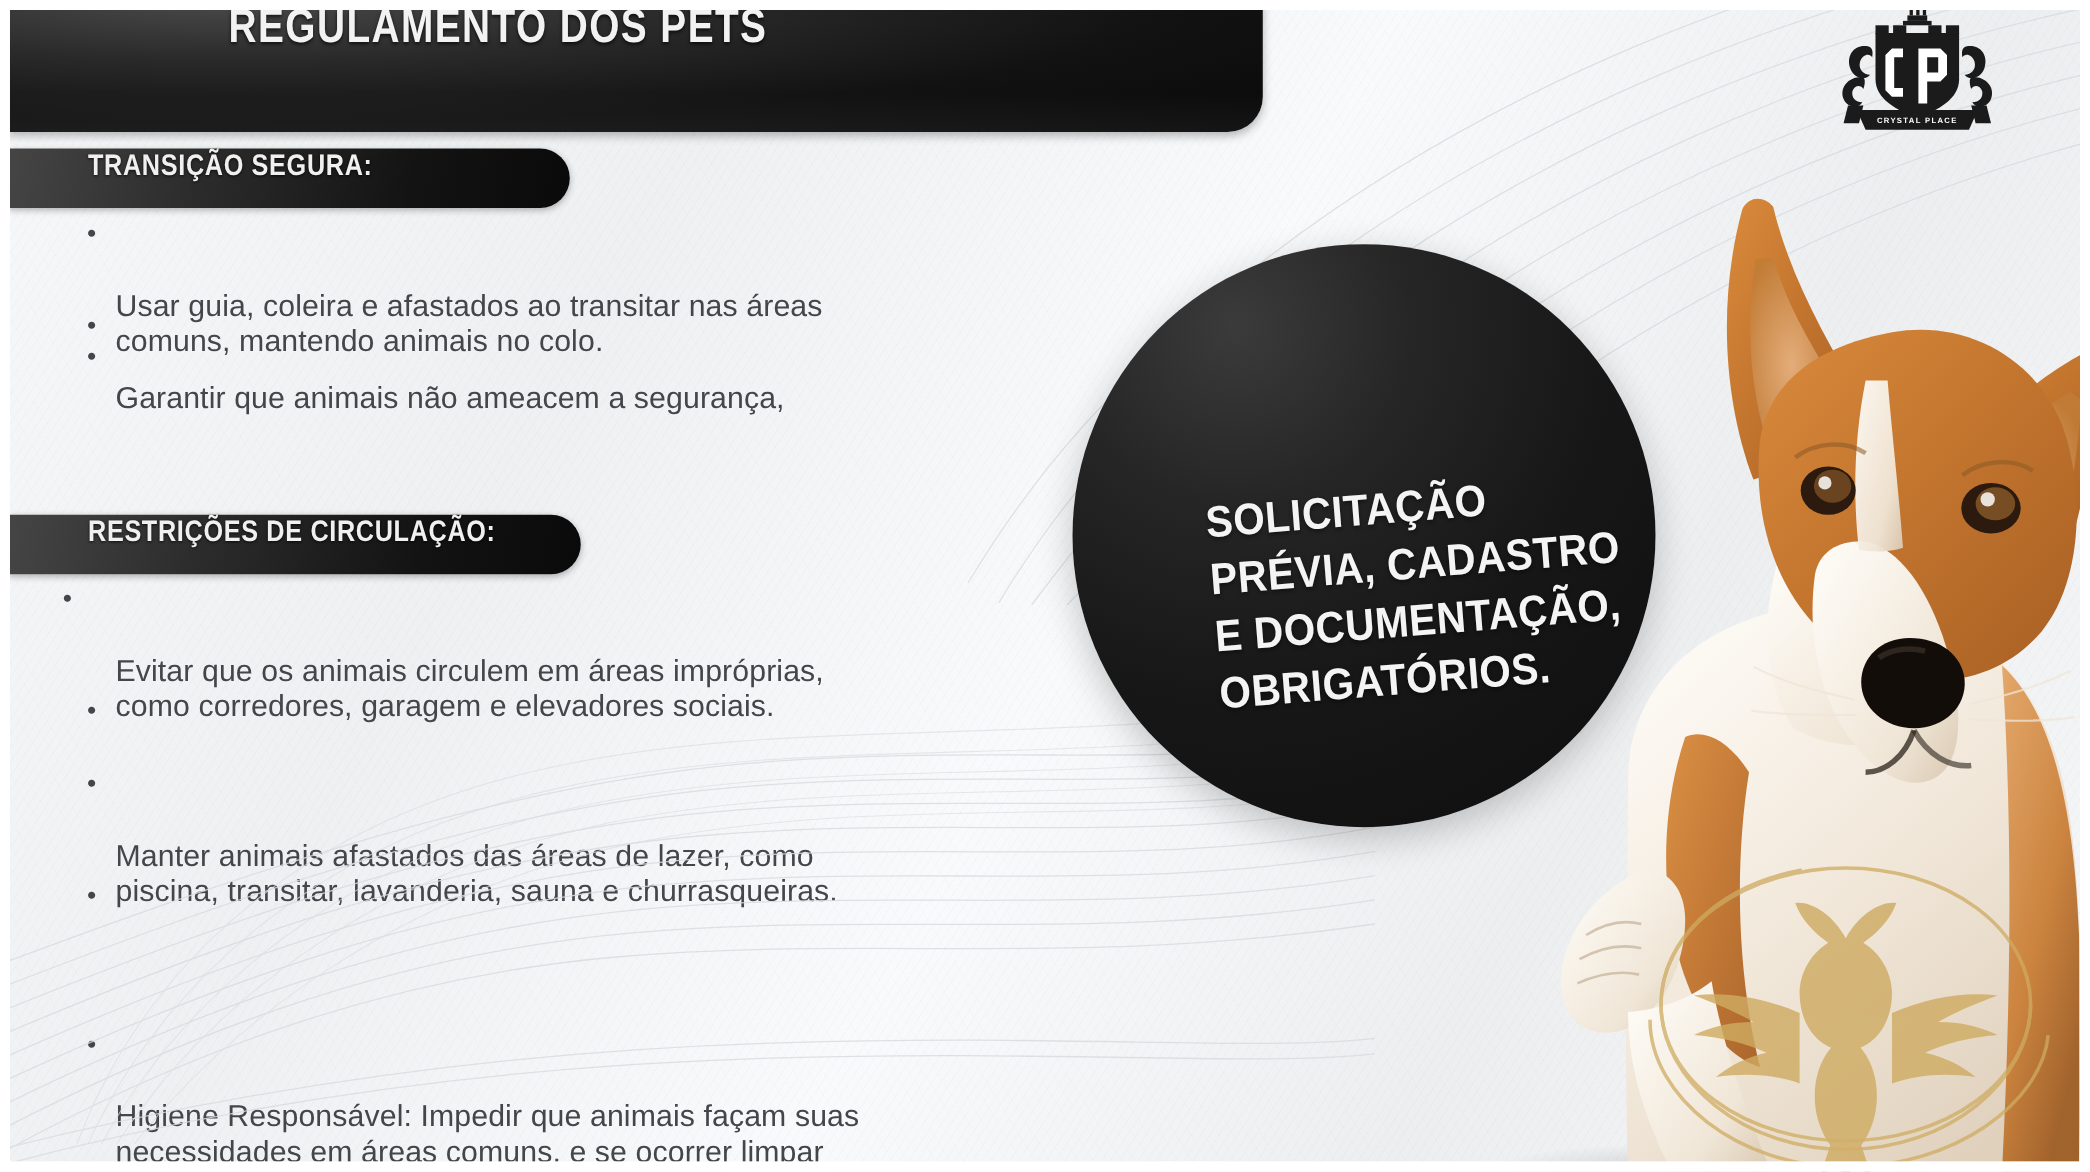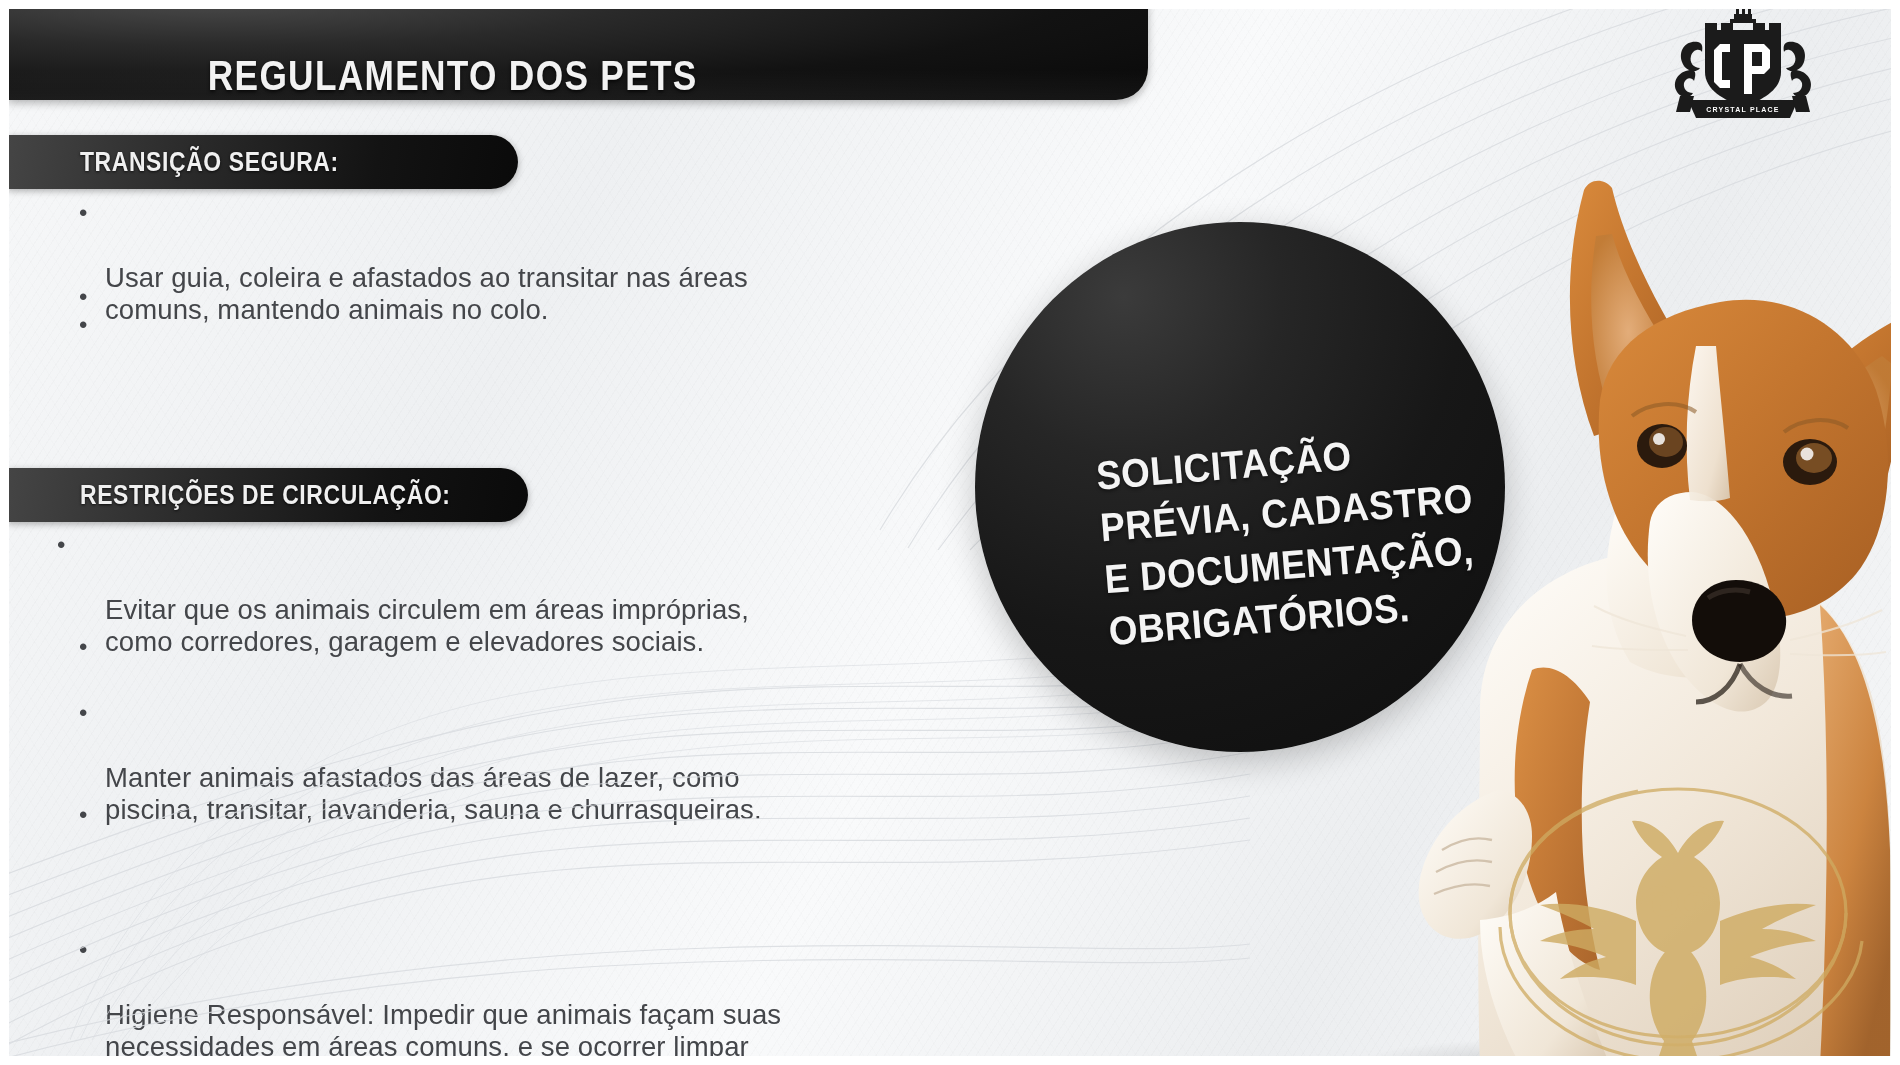--- a/index.html
+++ b/index.html
@@ -27,26 +27,26 @@
   .hatch2{
     position:absolute;inset:0;z-index:1;opacity:.40;
     background-image:repeating-linear-gradient(58deg,
       rgba(0,0,0,0.022) 0px, rgba(0,0,0,0.022) 1px,
       rgba(255,255,255,0) 1px, rgba(255,255,255,0) 11px);
   }
   .swoosh{position:absolute;z-index:2;pointer-events:none;}
 
   
   .header-bar{
-    position:absolute;left:8px;top:0;width:1140px;height:100px;z-index:10;
+    position:absolute;left:8px;top:0;width:1140px;height:120px;z-index:10;
     border-bottom-right-radius:32px;
     background:
       radial-gradient(120% 150% at 18% 0%, #4a4a4a 0%, #2a2a2a 30%, #121212 62%, #070707 100%);
     box-shadow:0 3px 9px rgba(0,0,0,.28);
-    display:flex;align-items:flex-end;justify-content:center;
+    display:flex;align-items:flex-start;justify-content:center;
   }
   .header-bar::after{
     content:"";position:absolute;left:0;right:0;bottom:0;height:30%;
     background:linear-gradient(180deg,rgba(255,255,255,0) 0%,rgba(255,255,255,.05) 100%);
     border-bottom-right-radius:32px;
   }
   .header-title{
     position:relative;z-index:2;
     color:#f2f2f2;font-size:43px;font-weight:700;letter-spacing:1.6px;
     font-family:"Liberation Sans Narrow","Liberation Sans", sans-serif;
@@ -58,21 +58,21 @@
 
   
   .logo{position:absolute;right:72px;top:8px;width:170px;height:112px;z-index:12;}
 
   
   .pill{
     position:absolute;left:8px;height:54px;z-index:10;
     border-radius:0 27px 27px 0;
     background:linear-gradient(100deg,#454545 0%,#2d2d2d 32%,#131313 72%,#0a0a0a 100%);
     box-shadow:0 2px 7px rgba(0,0,0,.30);
-    display:flex;align-items:center;
+    display:flex;
   }
   .pill .label{
     color:#f0f0f0;font-size:27px;font-weight:700;letter-spacing:.7px;
     font-family:"Liberation Sans Narrow","Liberation Sans", sans-serif;
     transform:scaleX(.85);transform-origin:left center;
     margin-left:72px;white-space:nowrap;
     text-shadow:0 1px 3px rgba(0,0,0,.75);
   }
   #pill-1{top:135px;width:510px;}
   #pill-2{top:448px;width:520px;margin-top:20px;}
@@ -201,20 +201,21 @@
     <span class="label">TRANSIÇÃO SEGURA:</span>
   </div>
 
   <div class="bullet" style="left:105px;top:198px;width:780px;">
     <span class="dot">•</span>
     <span>Usar guia, coleira e afastados ao transitar nas áreas
 comuns, mantendo animais no colo.</span>
   </div>
   <div class="bullet" style="left:105px;top:282px;width:800px;">
     <span class="dot">•</span>
+    <span>Garantir que animais não ameacem a segurança,</span>
   </div>
   <div class="bullet" style="left:105px;top:310px;width:800px;">
     <span class="dot">•</span>
   </div>
 
   <div class="pill" id="pill-2">
     <span class="label">RESTRIÇÕES DE CIRCULAÇÃO:</span>
   </div>
 
   <div class="bullet" style="left:105px;top:530px;width:800px;text-indent:-22px;">

